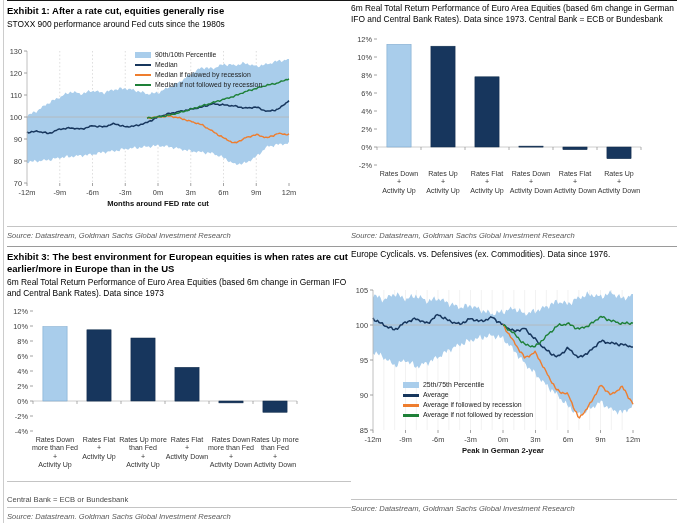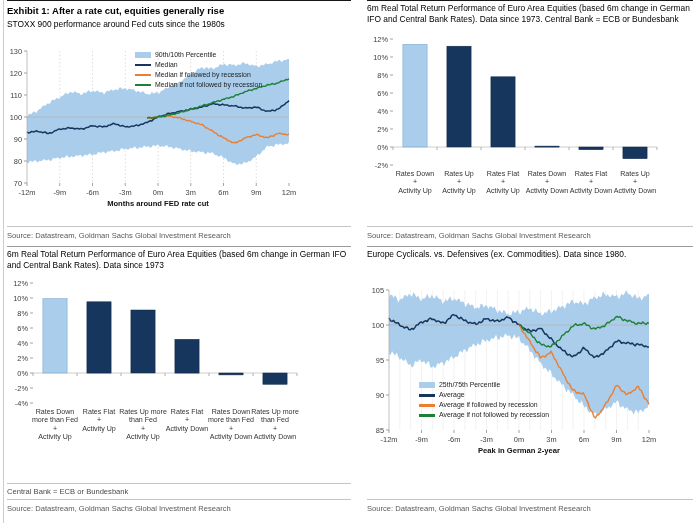--- a/index.html
+++ b/index.html
@@ -1,34 +1,34 @@
 <!DOCTYPE html>
 <html><head>
 <meta charset="utf-8">
 <style>
   html,body{margin:0;padding:0;background:#ffffff;}
   body{width:700px;height:523px;position:relative;overflow:hidden;
        font-family:"Liberation Sans",sans-serif;color:#000;}
   .page-border-left{position:absolute;left:3px;top:0;bottom:0;width:1px;background:#cccccc;}
-  .grid{display:grid;grid-template-columns:344px 326px;column-gap:16px;padding:0 7px;}
+  .grid{display:grid;grid-template-columns:344px 326px;padding:0 7px;}
   .panel{display:flex;flex-direction:column;box-sizing:border-box;overflow:hidden;}
   .r1{height:246px;}
   .r2{height:273px;}
   .toprule{height:1px;background:#161616;flex:none;}
   .r2 .toprule{background:#9a9a9a;}
   .title{font-size:9.5px;font-weight:bold;line-height:1.25;margin-top:4px;}
   .subtitle{font-size:8.4px;line-height:1.3;margin-top:2px;}
   .chart{position:relative;flex:none;}
   #chart1{margin-top:13px;}
   #chart2{margin-top:6px;}
   #chart3{margin-top:6px;}
   #chart4{margin-top:24px;}
   .footer{margin-top:auto;}
-  .note{font-size:7.6px;color:#4a4a4a;border-top:1px solid #c4c4c4;padding:3px 0 3px;}
-  .source{font-size:7.6px;color:#595959;border-top:1px solid #c4c4c4;padding:4px 0 6px;}
+  .note{font-size:7.6px;color:#4a4a4a;border-top:1px solid #c4c4c4;padding:13px 0 3px;}
+  .source{font-size:7.6px;color:#595959;border-top:1px solid #c4c4c4;padding:4px 0 6px;font-style:italic;}
   .chart-legend{position:absolute;display:flex;flex-direction:column;gap:1px;font-size:6.9px;color:#222;}
   .legend-row{display:flex;align-items:center;gap:4px;line-height:1.3;white-space:nowrap;}
   .swatch-band{width:16px;height:6px;flex:none;}
   .swatch-line{width:16px;height:2.4px;flex:none;}
   svg text{font-family:"Liberation Sans",sans-serif;}
 </style>
 </head>
 <body>
 
 <div class="page-border-left"></div>
@@ -150,20 +150,21 @@
           <text x="224" y="145" text-anchor="middle" font-size="7.1" fill="#333"><tspan x="224" dy="0">Rates Flat</tspan><tspan x="224" dy="8.4">+</tspan><tspan x="224" dy="8.4">Activity Down</tspan></text>
           <text x="268" y="145" text-anchor="middle" font-size="7.1" fill="#333"><tspan x="268" dy="0">Rates Up</tspan><tspan x="268" dy="8.4">+</tspan><tspan x="268" dy="8.4">Activity Down</tspan></text>
         </svg></div>
     <div class="footer">
       <div class="source">Source: Datastream, Goldman Sachs Global Investment Research</div>
     </div>
   </section>
 
   <section class="panel r2">
     <div class="toprule"></div>
+    <div class="title">Exhibit 3: The best environment for European equities is when rates are cut earlier/more in Europe than in the US</div>
     <div class="subtitle">6m Real Total Return Performance of Euro Area Equities (based 6m change in German IFO and Central Bank Rates). Data since 1973</div>
     <div class="chart" id="chart3"><svg width="344" height="172" viewBox="0 0 344 172">
           <line x1="23" y1="6" x2="26" y2="6" stroke="#8c8c8c" stroke-width="0.8"></line>
           <text x="21" y="8.5" text-anchor="end" font-size="7.4" fill="#404040">12%</text>
           <line x1="23" y1="21" x2="26" y2="21" stroke="#8c8c8c" stroke-width="0.8"></line>
           <text x="21" y="23.5" text-anchor="end" font-size="7.4" fill="#404040">10%</text>
           <line x1="23" y1="36" x2="26" y2="36" stroke="#8c8c8c" stroke-width="0.8"></line>
           <text x="21" y="38.5" text-anchor="end" font-size="7.4" fill="#404040">8%</text>
           <line x1="23" y1="51" x2="26" y2="51" stroke="#8c8c8c" stroke-width="0.8"></line>
           <text x="21" y="53.5" text-anchor="end" font-size="7.4" fill="#404040">6%</text>
@@ -199,21 +200,21 @@
           <text x="268" y="137" text-anchor="middle" font-size="7.1" fill="#333"><tspan x="268" dy="0">Rates Up more</tspan><tspan x="268" dy="8.4">than Fed</tspan><tspan x="268" dy="8.4">+</tspan><tspan x="268" dy="8.4">Activity Down</tspan></text>
         </svg></div>
     <div class="footer">
       <div class="note">Central Bank = ECB or Bundesbank</div>
       <div class="source">Source: Datastream, Goldman Sachs Global Investment Research</div>
     </div>
   </section>
 
   <section class="panel r2">
     <div class="toprule"></div>
-    <div class="subtitle">Europe Cyclicals. vs. Defensives (ex. Commodities). Data since 1980.</div>
+    <div class="subtitle">Europe Cyclicals. vs. Defensives (ex. Commodities). Data since 1976.</div>
     <div class="chart" id="chart4"><svg width="326" height="176" viewBox="0 0 326 176">
           <line x1="32.83333333333333" y1="6" x2="32.83333333333333" y2="146" stroke="#ededed" stroke-width="0.7"></line>
           <line x1="43.666666666666664" y1="6" x2="43.666666666666664" y2="146" stroke="#ededed" stroke-width="0.7"></line>
           <line x1="54.5" y1="6" x2="54.5" y2="146" stroke="#ededed" stroke-width="0.7"></line>
           <line x1="65.33333333333333" y1="6" x2="65.33333333333333" y2="146" stroke="#ededed" stroke-width="0.7"></line>
           <line x1="76.16666666666667" y1="6" x2="76.16666666666667" y2="146" stroke="#ededed" stroke-width="0.7"></line>
           <line x1="87" y1="6" x2="87" y2="146" stroke="#ededed" stroke-width="0.7"></line>
           <line x1="97.83333333333334" y1="6" x2="97.83333333333334" y2="146" stroke="#ededed" stroke-width="0.7"></line>
           <line x1="108.66666666666666" y1="6" x2="108.66666666666666" y2="146" stroke="#ededed" stroke-width="0.7"></line>
           <line x1="119.5" y1="6" x2="119.5" y2="146" stroke="#ededed" stroke-width="0.7"></line>

